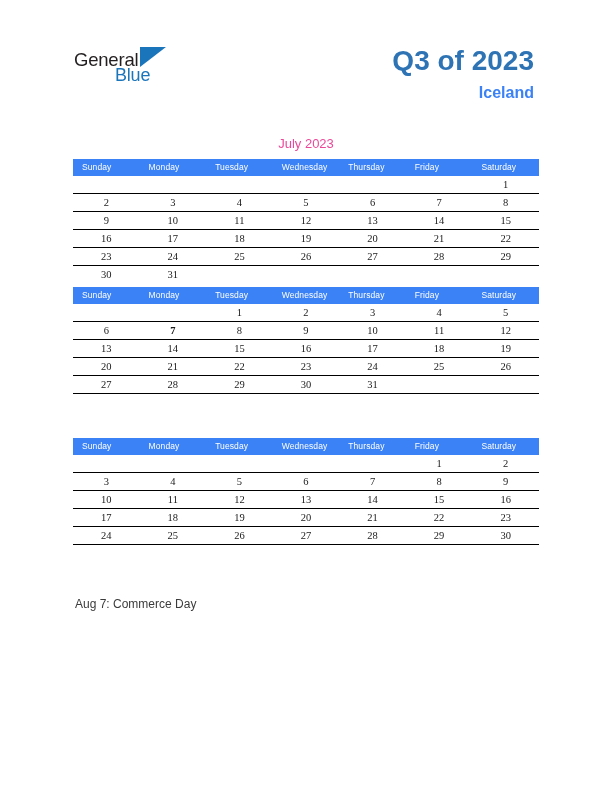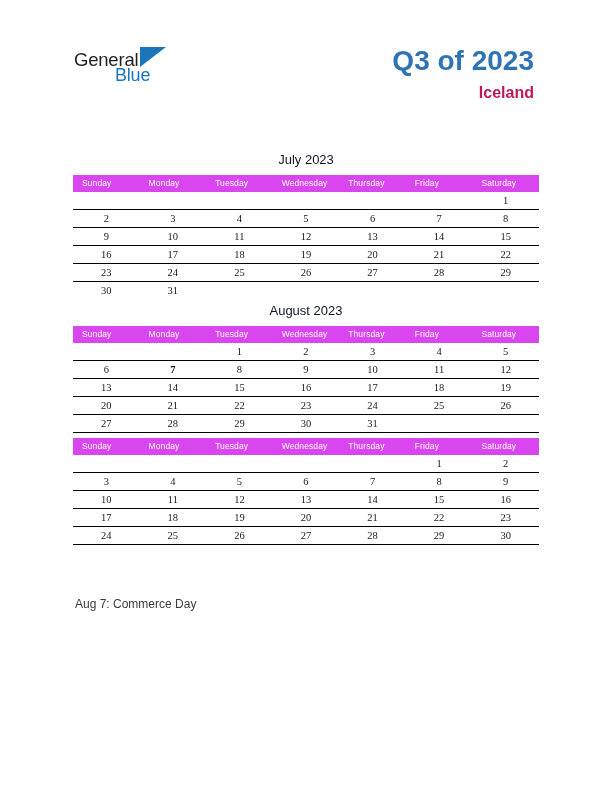--- a/index.html
+++ b/index.html
@@ -69,47 +69,46 @@
   .quarter-title {
     font-size: 28px;
     font-weight: bold;
     color: #2e74b5;
     line-height: 34px;
     letter-spacing: 0px;
   }
   .country-title {
     font-size: 16px;
     font-weight: bold;
-    color: #be185d;
+    color: #3b82f6;
     line-height: 22px;
     margin-top: 4px;
   }
 
   
   .month-block {
     position: absolute;
     left: 73px;
     width: 466px;
   }
   .month-title {
     text-align: center;
     font-size: 13px;
-    color: #0f172a;
+    color: #ec4899;
     line-height: 16px;
     margin-bottom: 7px;
     font-family: "Liberation Sans", sans-serif;
-    margin-top: 16px;
   }
   table.cal {
     border-collapse: collapse;
     width: 466px;
     table-layout: fixed;
   }
   table.cal th {
-    background: #d946ef;
+    background: #3b82f6;
     color: #ffffff;
     font-size: 8.5px;
     font-weight: normal;
     text-align: left;
     padding: 4px 0 4px 9px;
     height: 8px;
     line-height: 9px;
     letter-spacing: 0.1px;
   }
   table.cal td {
@@ -229,21 +228,20 @@
             <td class="empty"></td>
             <td class="empty"></td>
             <td class="empty"></td>
             <td class="empty"></td>
             <td class="empty"></td>
           </tr>
         </tbody>
       </table>
     </div>
     <div class="month-block" style="top: 287px;">
-      <div class="month-title">August 2023</div>
       <table class="cal">
         <thead>
           <tr>
             <th>Sunday</th>
             <th>Monday</th>
             <th>Tuesday</th>
             <th>Wednesday</th>
             <th>Thursday</th>
             <th>Friday</th>
             <th>Saturday</th>

